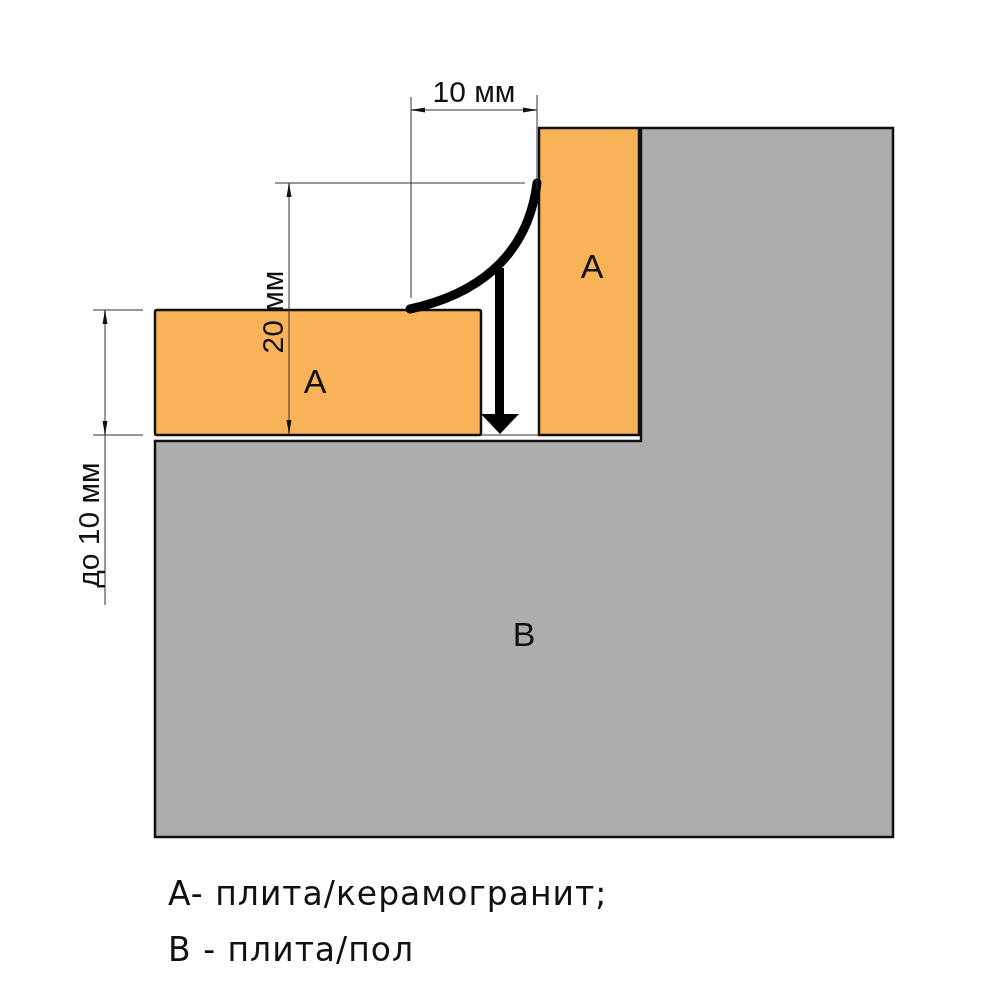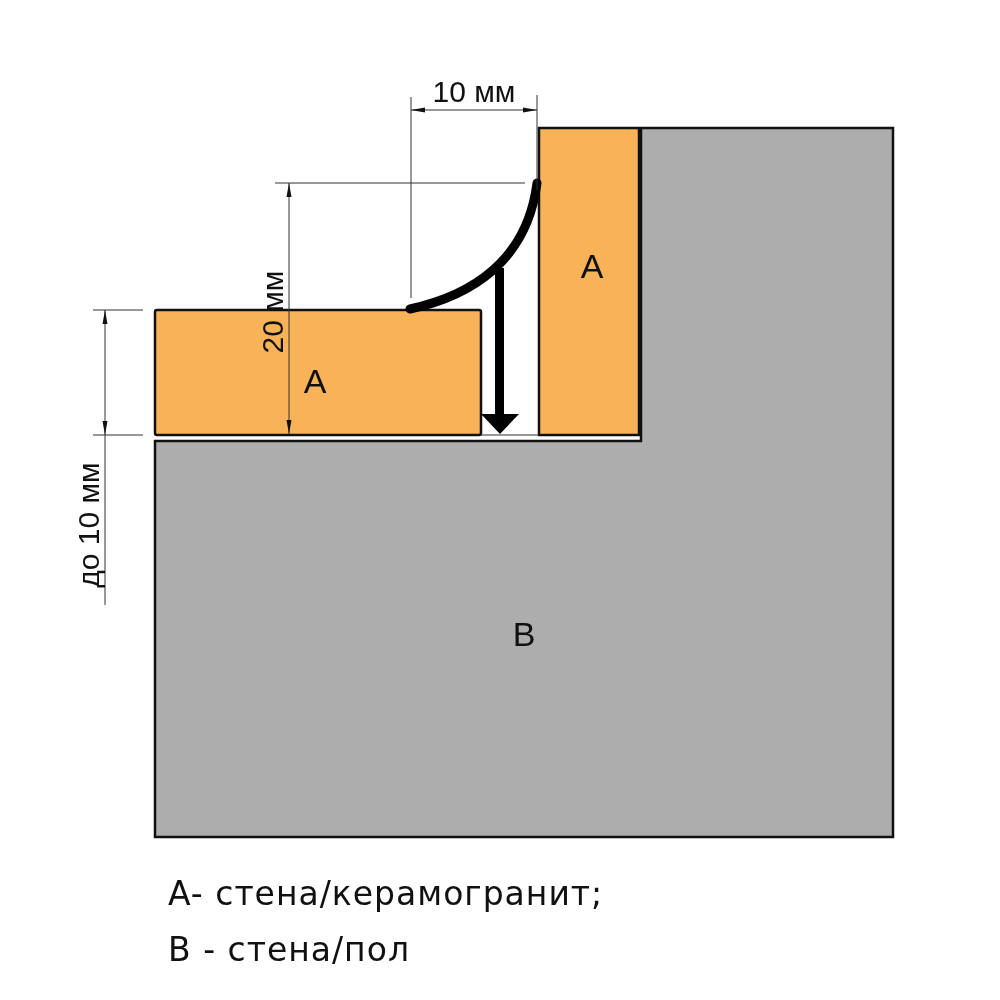--- a/index.html
+++ b/index.html
@@ -53,15 +53,15 @@
     <polygon points="105,435 102.5,421 107.5,421" fill="#111"></polygon>
     <text class="dim-text" transform="translate(99,525) rotate(-90)" text-anchor="middle">до 10 мм</text>
   </g>
 
   <text class="label-text" x="315" y="393" text-anchor="middle">A</text>
   <text class="label-text" x="592" y="278" text-anchor="middle">A</text>
   <text class="label-text" x="524" y="646" text-anchor="middle">B</text>
 </svg>
 
 <div class="legend">
-  <div>A- стена/керамогранит;</div>
-  <div>B - стена/пол</div>
+  <div>A- плита/керамогранит;</div>
+  <div>B - плита/пол</div>
 </div>
 
 </body></html>

